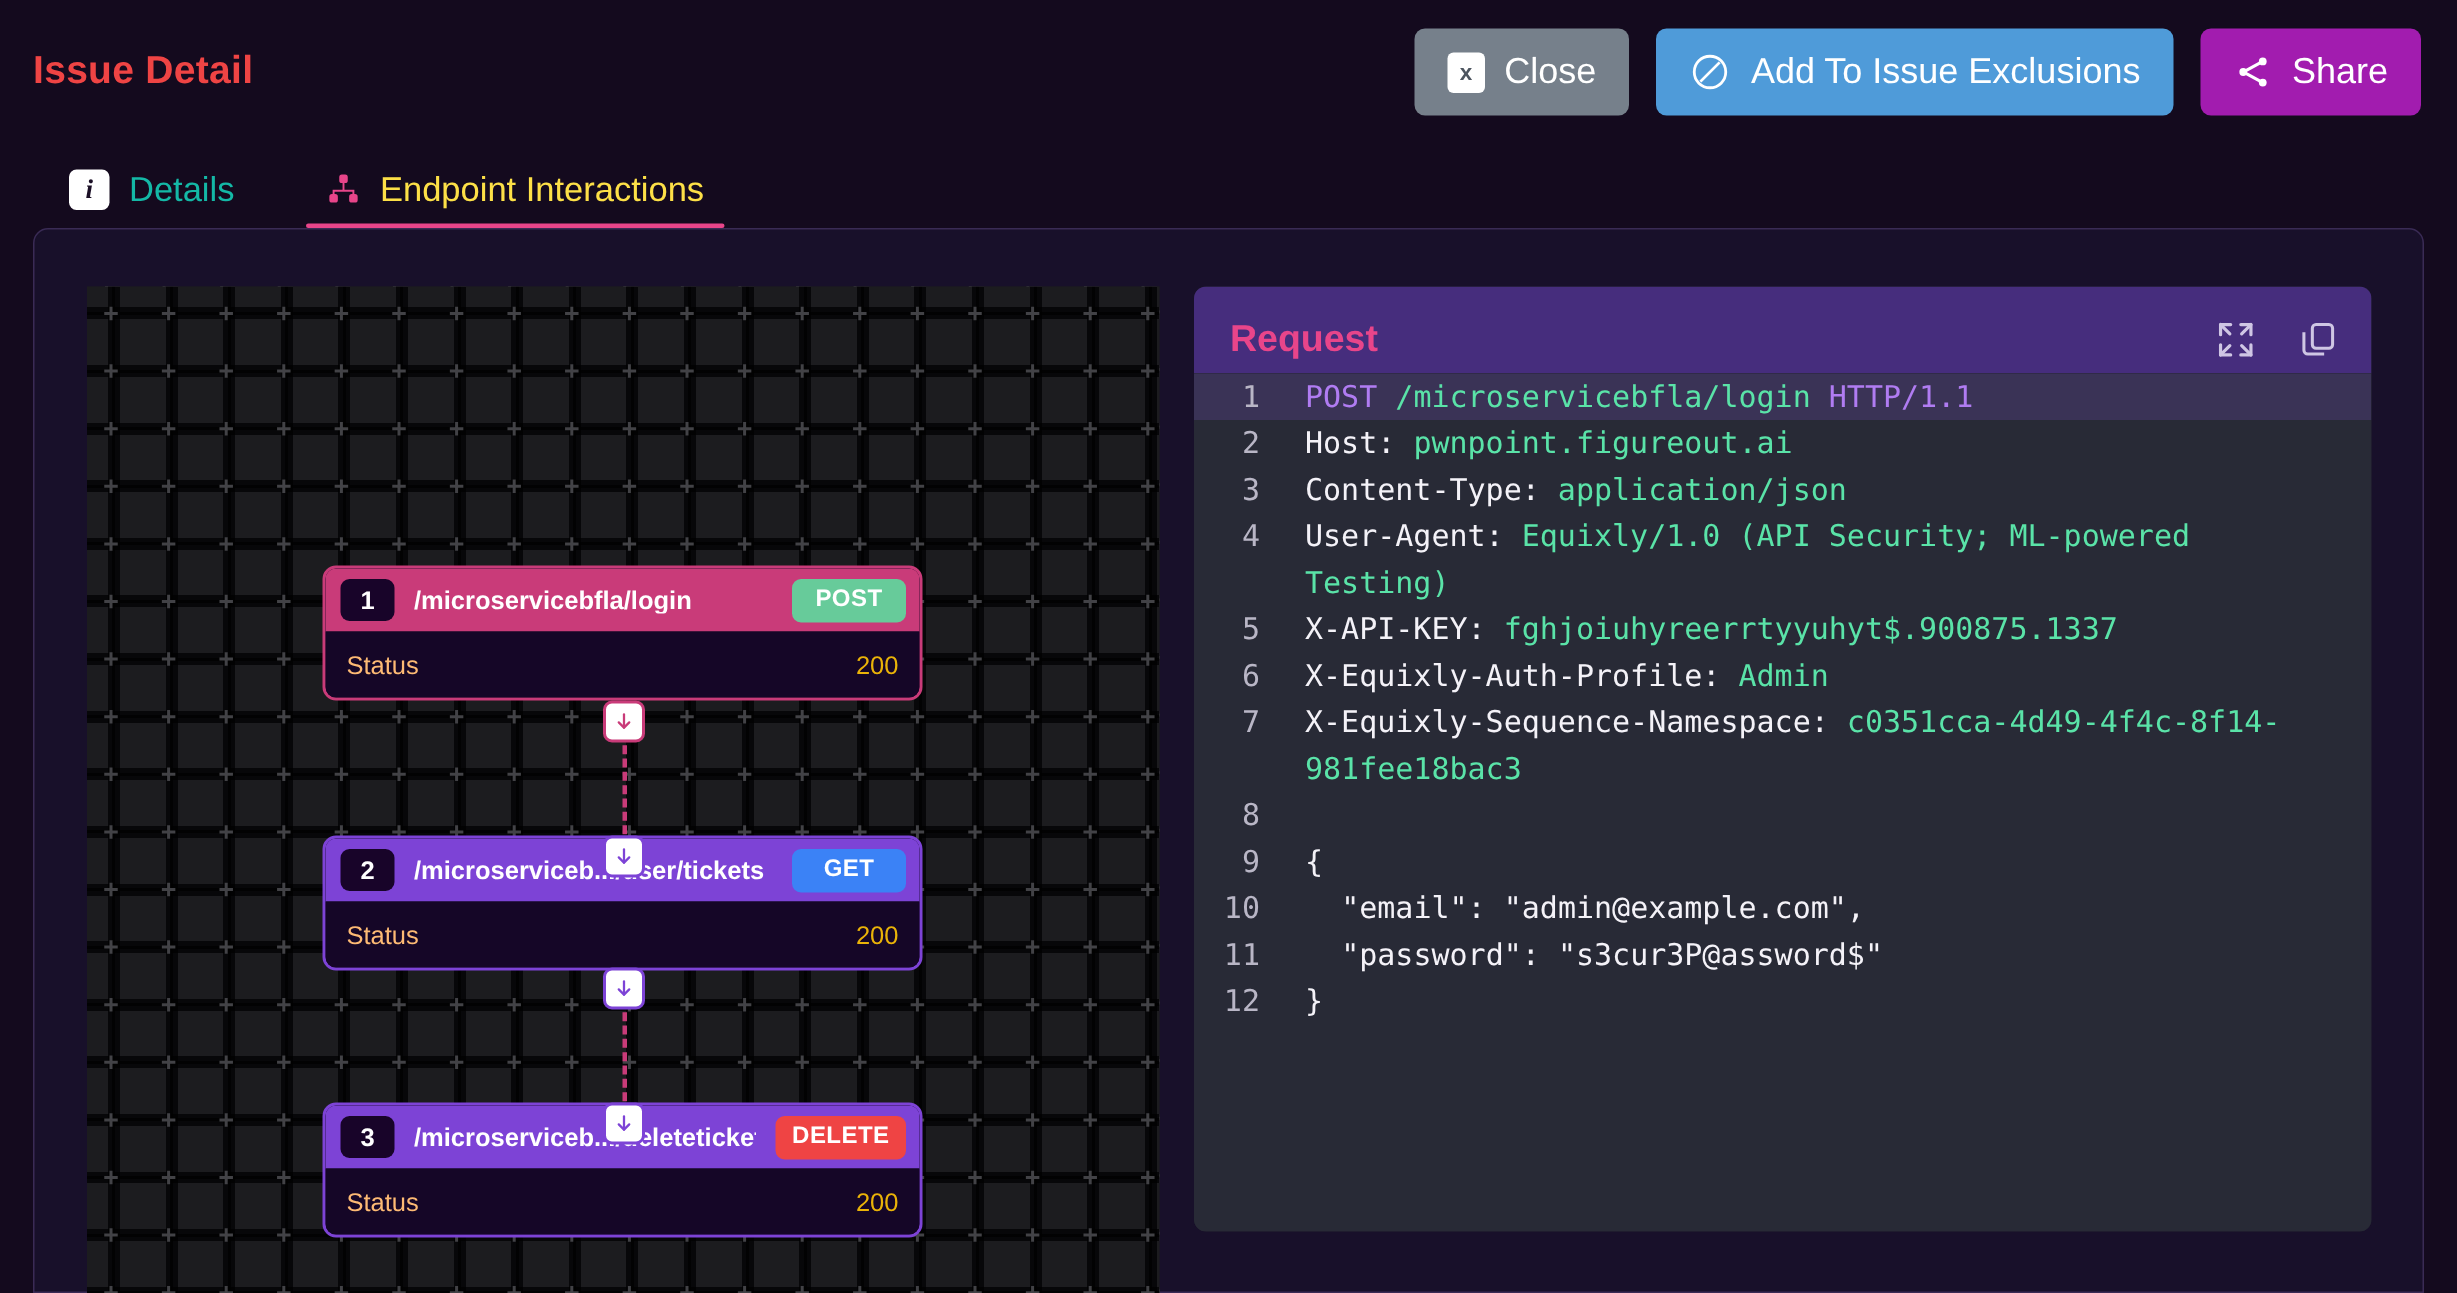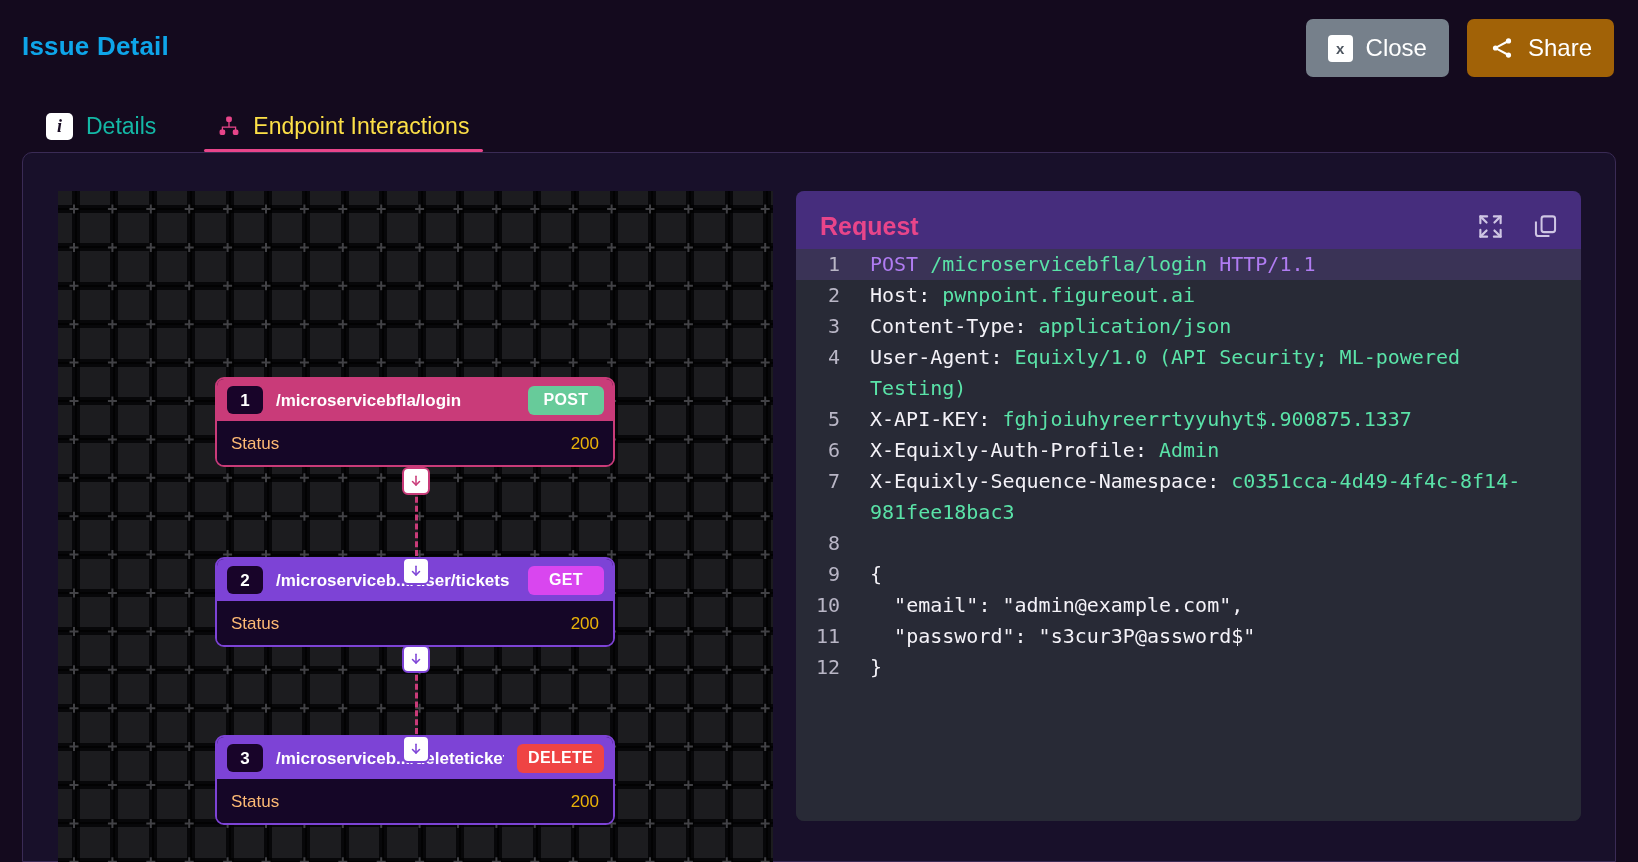--- a/index.html
+++ b/index.html
@@ -27,21 +27,21 @@
     width: 1638px;
     height: 96px;
   }
 
   .page-title {
     position: absolute;
     left: 22px;
     top: 31px;
     font-size: 26px;
     font-weight: 700;
-    color: #0ea5e9;
+    color: #ef4444;
     letter-spacing: 0.2px;
   }
 
   .toolbar {
     position: absolute;
     right: 24px;
     top: 19px;
     display: flex;
     align-items: center;
     gap: 18px;
@@ -58,21 +58,21 @@
     font-family: "Liberation Sans", sans-serif;
     font-size: 24px;
     font-weight: 400;
     color: #ffffff;
     cursor: pointer;
     white-space: nowrap;
     line-height: 1;
   }
   .tb-btn.grey  { background: #76808b; }
   .tb-btn.blue  { background: #4f9bd9; }
-  .tb-btn.pink  { background: #a16207; }
+  .tb-btn.pink  { background: #a21caf; }
 
   .tb-ico { display: inline-flex; align-items: center; justify-content: center; }
 
   .x-badge {
     width: 25px; height: 27px;
     background: #ffffff;
     border-radius: 4px;
     color: #4d555f;
     font-size: 15px;
     font-weight: 700;
@@ -248,21 +248,21 @@
     align-items: center;
     justify-content: center;
     font-size: 16px;
     font-weight: 700;
     color: #ffffff;
     letter-spacing: 0.3px;
     padding: 0 11px;
     line-height: 1;
   }
   .method.post   { background: #67cb9a; }
-  .method.get    { background: #d946ef; }
+  .method.get    { background: #3b82f6; }
   .method.delete { background: #ef4444; }
 
   .node-body {
     height: 44px;
     display: flex;
     align-items: center;
     justify-content: space-between;
     padding: 0 14px;
     background: #150627;
   }
@@ -379,20 +379,29 @@
     <div class="toolbar">
 
       <button class="tb-btn grey">
         <span class="tb-ico">
           <span class="x-badge">x</span>
         </span>
         <span>Close</span>
       </button>
 
 
+      <button class="tb-btn blue">
+        <span class="tb-ico">
+          <svg width="28" height="28" viewBox="0 0 24 24" fill="none" stroke="#ffffff" stroke-width="1.6">
+            <circle cx="12" cy="12" r="9"></circle>
+            <line x1="6.5" y1="17.5" x2="17.5" y2="6.5"></line>
+          </svg>
+        </span>
+        <span>Add To Issue Exclusions</span>
+      </button>
 
       <button class="tb-btn pink">
         <span class="tb-ico">
           <svg width="26" height="26" viewBox="0 0 24 24" fill="none" stroke="#ffffff" stroke-width="1.9" stroke-linecap="round">
             <circle cx="18" cy="5.5" r="2.4" fill="#ffffff" stroke="none"></circle>
             <circle cx="6" cy="12" r="2.4" fill="#ffffff" stroke="none"></circle>
             <circle cx="18" cy="18.5" r="2.4" fill="#ffffff" stroke="none"></circle>
             <line x1="8.2" y1="10.8" x2="15.8" y2="6.7"></line>
             <line x1="8.2" y1="13.2" x2="15.8" y2="17.3"></line>
           </svg>

